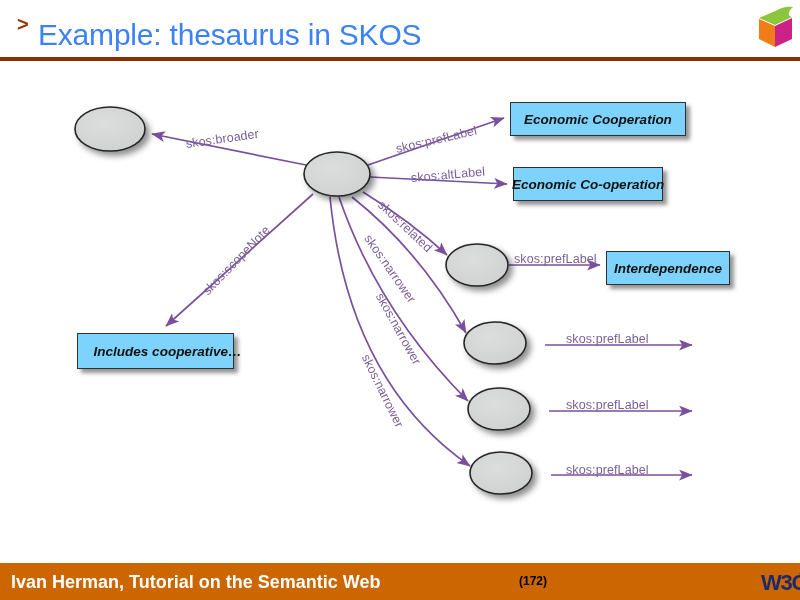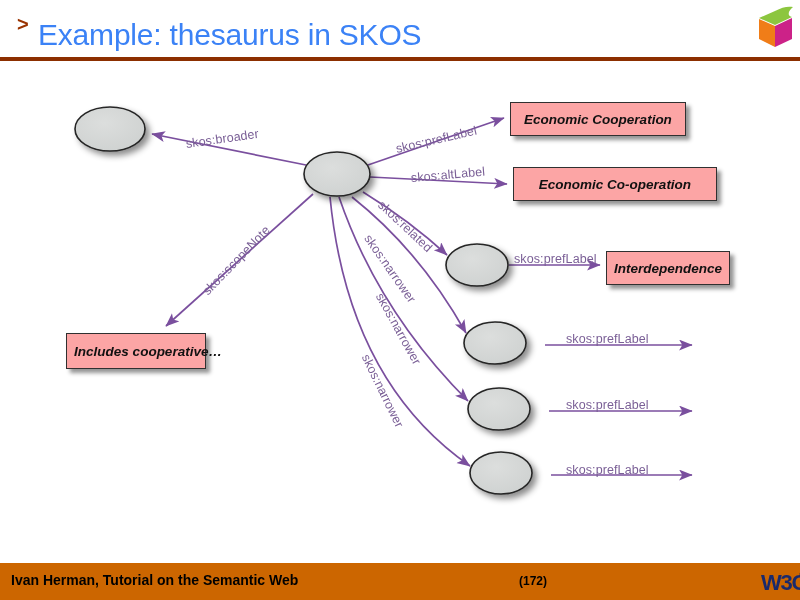--- a/index.html
+++ b/index.html
@@ -84,21 +84,21 @@
     position: absolute;
     left: 0; top: 0;
     width: 800px;
     height: 494px;
   }
 
   
   .node-box {
     position: absolute;
     box-sizing: border-box;
-    background: #fca5a5;
+    background: #7dd3fc;
     border: 1px solid #303030;
     display: flex;
     align-items: center;
     justify-content: center;
     font-family: "Liberation Sans", sans-serif;
     font-style: italic;
     font-weight: bold;
     font-size: 13.5px;
     color: #111111;
     white-space: nowrap;
@@ -123,23 +123,23 @@
     top: 563px;
     width: 800px;
     height: 37px;
     background: #cc6600;
   }
   #footer-author {
     position: absolute;
     left: 11px;
     top: 9px;
     font-family: "Liberation Sans", sans-serif;
-    font-size: 14px;
-    font-weight: bold;
-    color: #000000;
+    font-size: 18px;
+    font-weight: bold;
+    color: #ffffff;
     white-space: nowrap;
   }
   #footer-pageno {
     position: absolute;
     left: 519px;
     top: 11px;
     font-family: "Liberation Sans", sans-serif;
     font-size: 12px;
     font-weight: bold;
     color: #000000;
@@ -222,23 +222,23 @@
         <ellipse cx="110" cy="68" rx="35" ry="22" fill="url(#ellipseFill)" stroke="#252525" stroke-width="1.6"></ellipse>
         <ellipse cx="337" cy="113" rx="33" ry="22" fill="url(#ellipseFill)" stroke="#252525" stroke-width="1.6"></ellipse>
         <ellipse cx="477" cy="204" rx="31" ry="21" fill="url(#ellipseFill)" stroke="#252525" stroke-width="1.6"></ellipse>
         <ellipse cx="495" cy="282" rx="31" ry="21" fill="url(#ellipseFill)" stroke="#252525" stroke-width="1.6"></ellipse>
         <ellipse cx="499" cy="348" rx="31" ry="21" fill="url(#ellipseFill)" stroke="#252525" stroke-width="1.6"></ellipse>
         <ellipse cx="501" cy="412" rx="31" ry="21" fill="url(#ellipseFill)" stroke="#252525" stroke-width="1.6"></ellipse>
       </g>
     </svg>
 
     <div class="node-box" style="left:510px; top:41px;  width:176px; height:34px;">Economic Cooperation</div>
-    <div class="node-box" style="left:513px; top:106px; width:204px; height:34px;">Economic Co-operation</div>
+    <div class="node-box" style="left:513px; top:106px; width:150px; height:34px;">Economic Co-operation</div>
     <div class="node-box" style="left:606px; top:190px; width:124px; height:34px;text-align:center;">Interdependence</div>
-    <div class="node-box" style="left:66px;  top:272px; width:140px; height:36px;padding-left:24px;">Includes cooperative…</div>
+    <div class="node-box" style="left:77px;  top:272px; width:157px; height:36px;padding-left:24px;">Includes cooperative…</div>
 
     <div class="edge-label" style="left:186px; top:76px;  transform:rotate(-8deg);">skos:broader</div>
     <div class="edge-label" style="left:396px; top:81px;  transform:rotate(-13deg);">skos:prefLabel</div>
     <div class="edge-label" style="left:411px; top:110px; transform:rotate(-5deg);">skos:altLabel</div>
     <div class="edge-label" style="left:380px; top:135px; transform:rotate(43deg);">skos:related</div>
     <div class="edge-label" style="left:205px; top:225px; transform:rotate(-46deg);">skos:scopeNote</div>
     <div class="edge-label" style="left:367px; top:168px; transform:rotate(55deg);">skos:narrower</div>
     <div class="edge-label" style="left:379px; top:226px; transform:rotate(61deg);">skos:narrower</div>
     <div class="edge-label" style="left:365px; top:287px; transform:rotate(64deg);">skos:narrower</div>
     <div class="edge-label" style="left:514px; top:191px;">skos:prefLabel</div>

